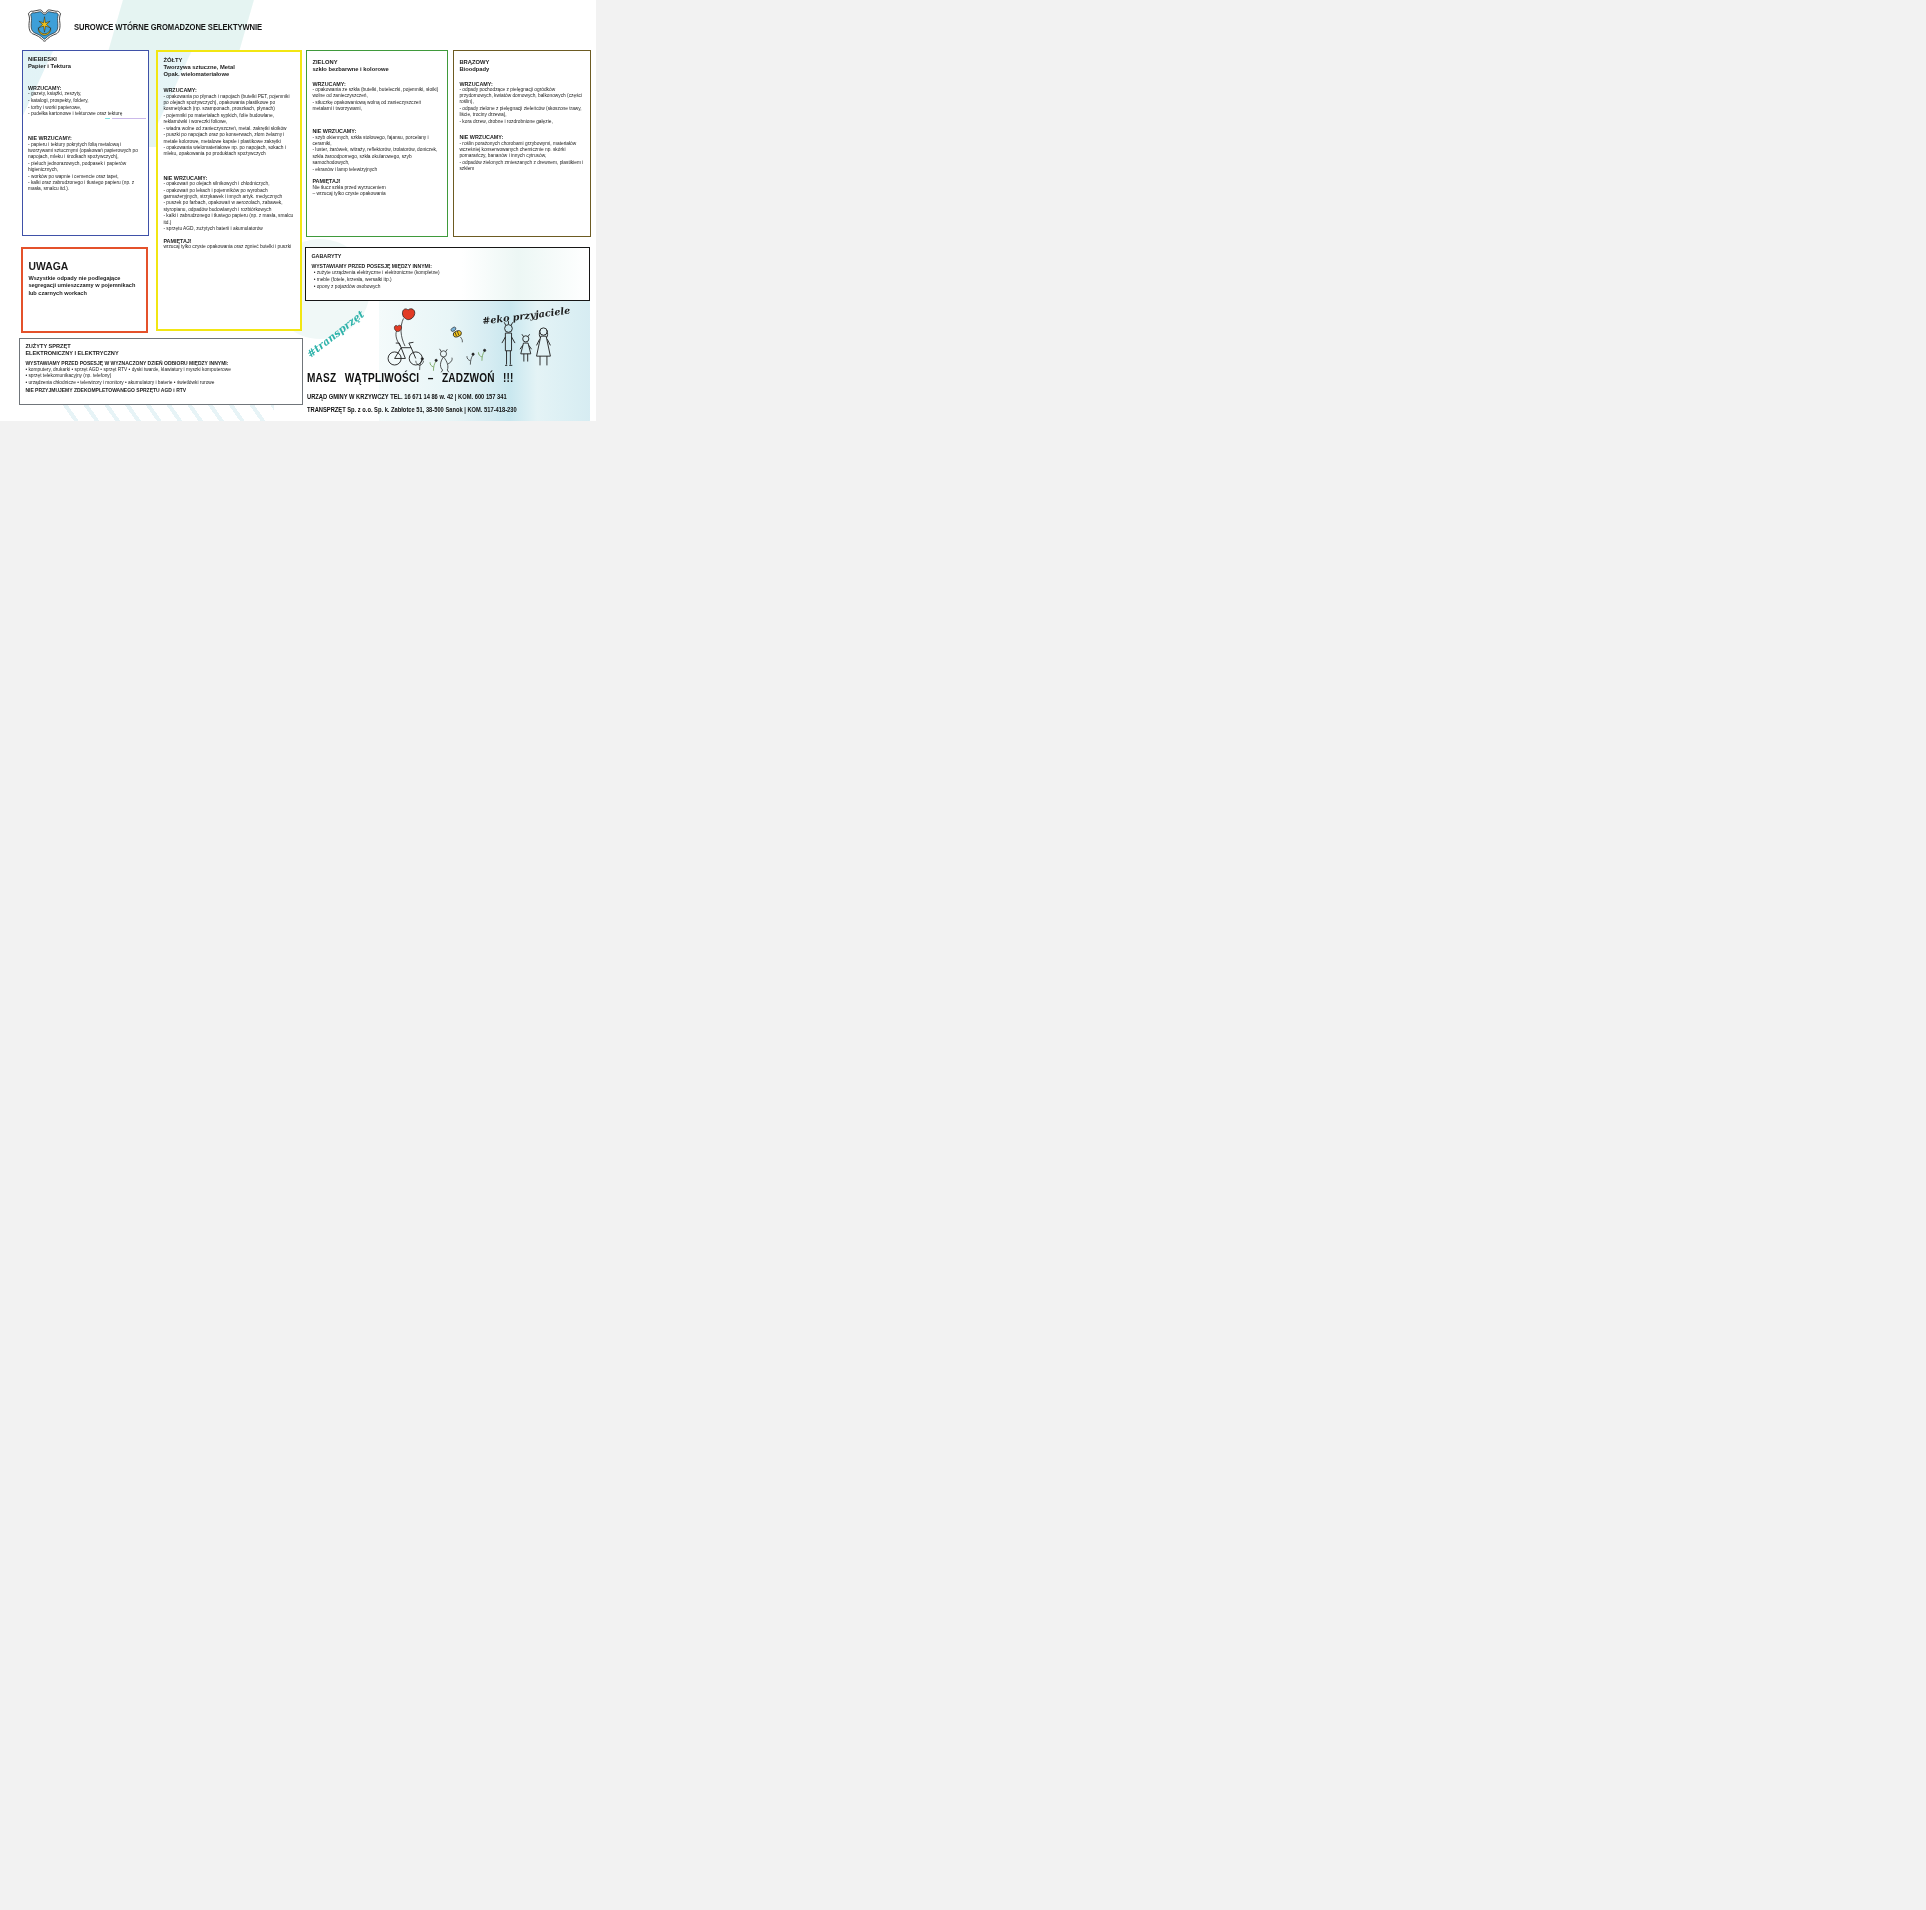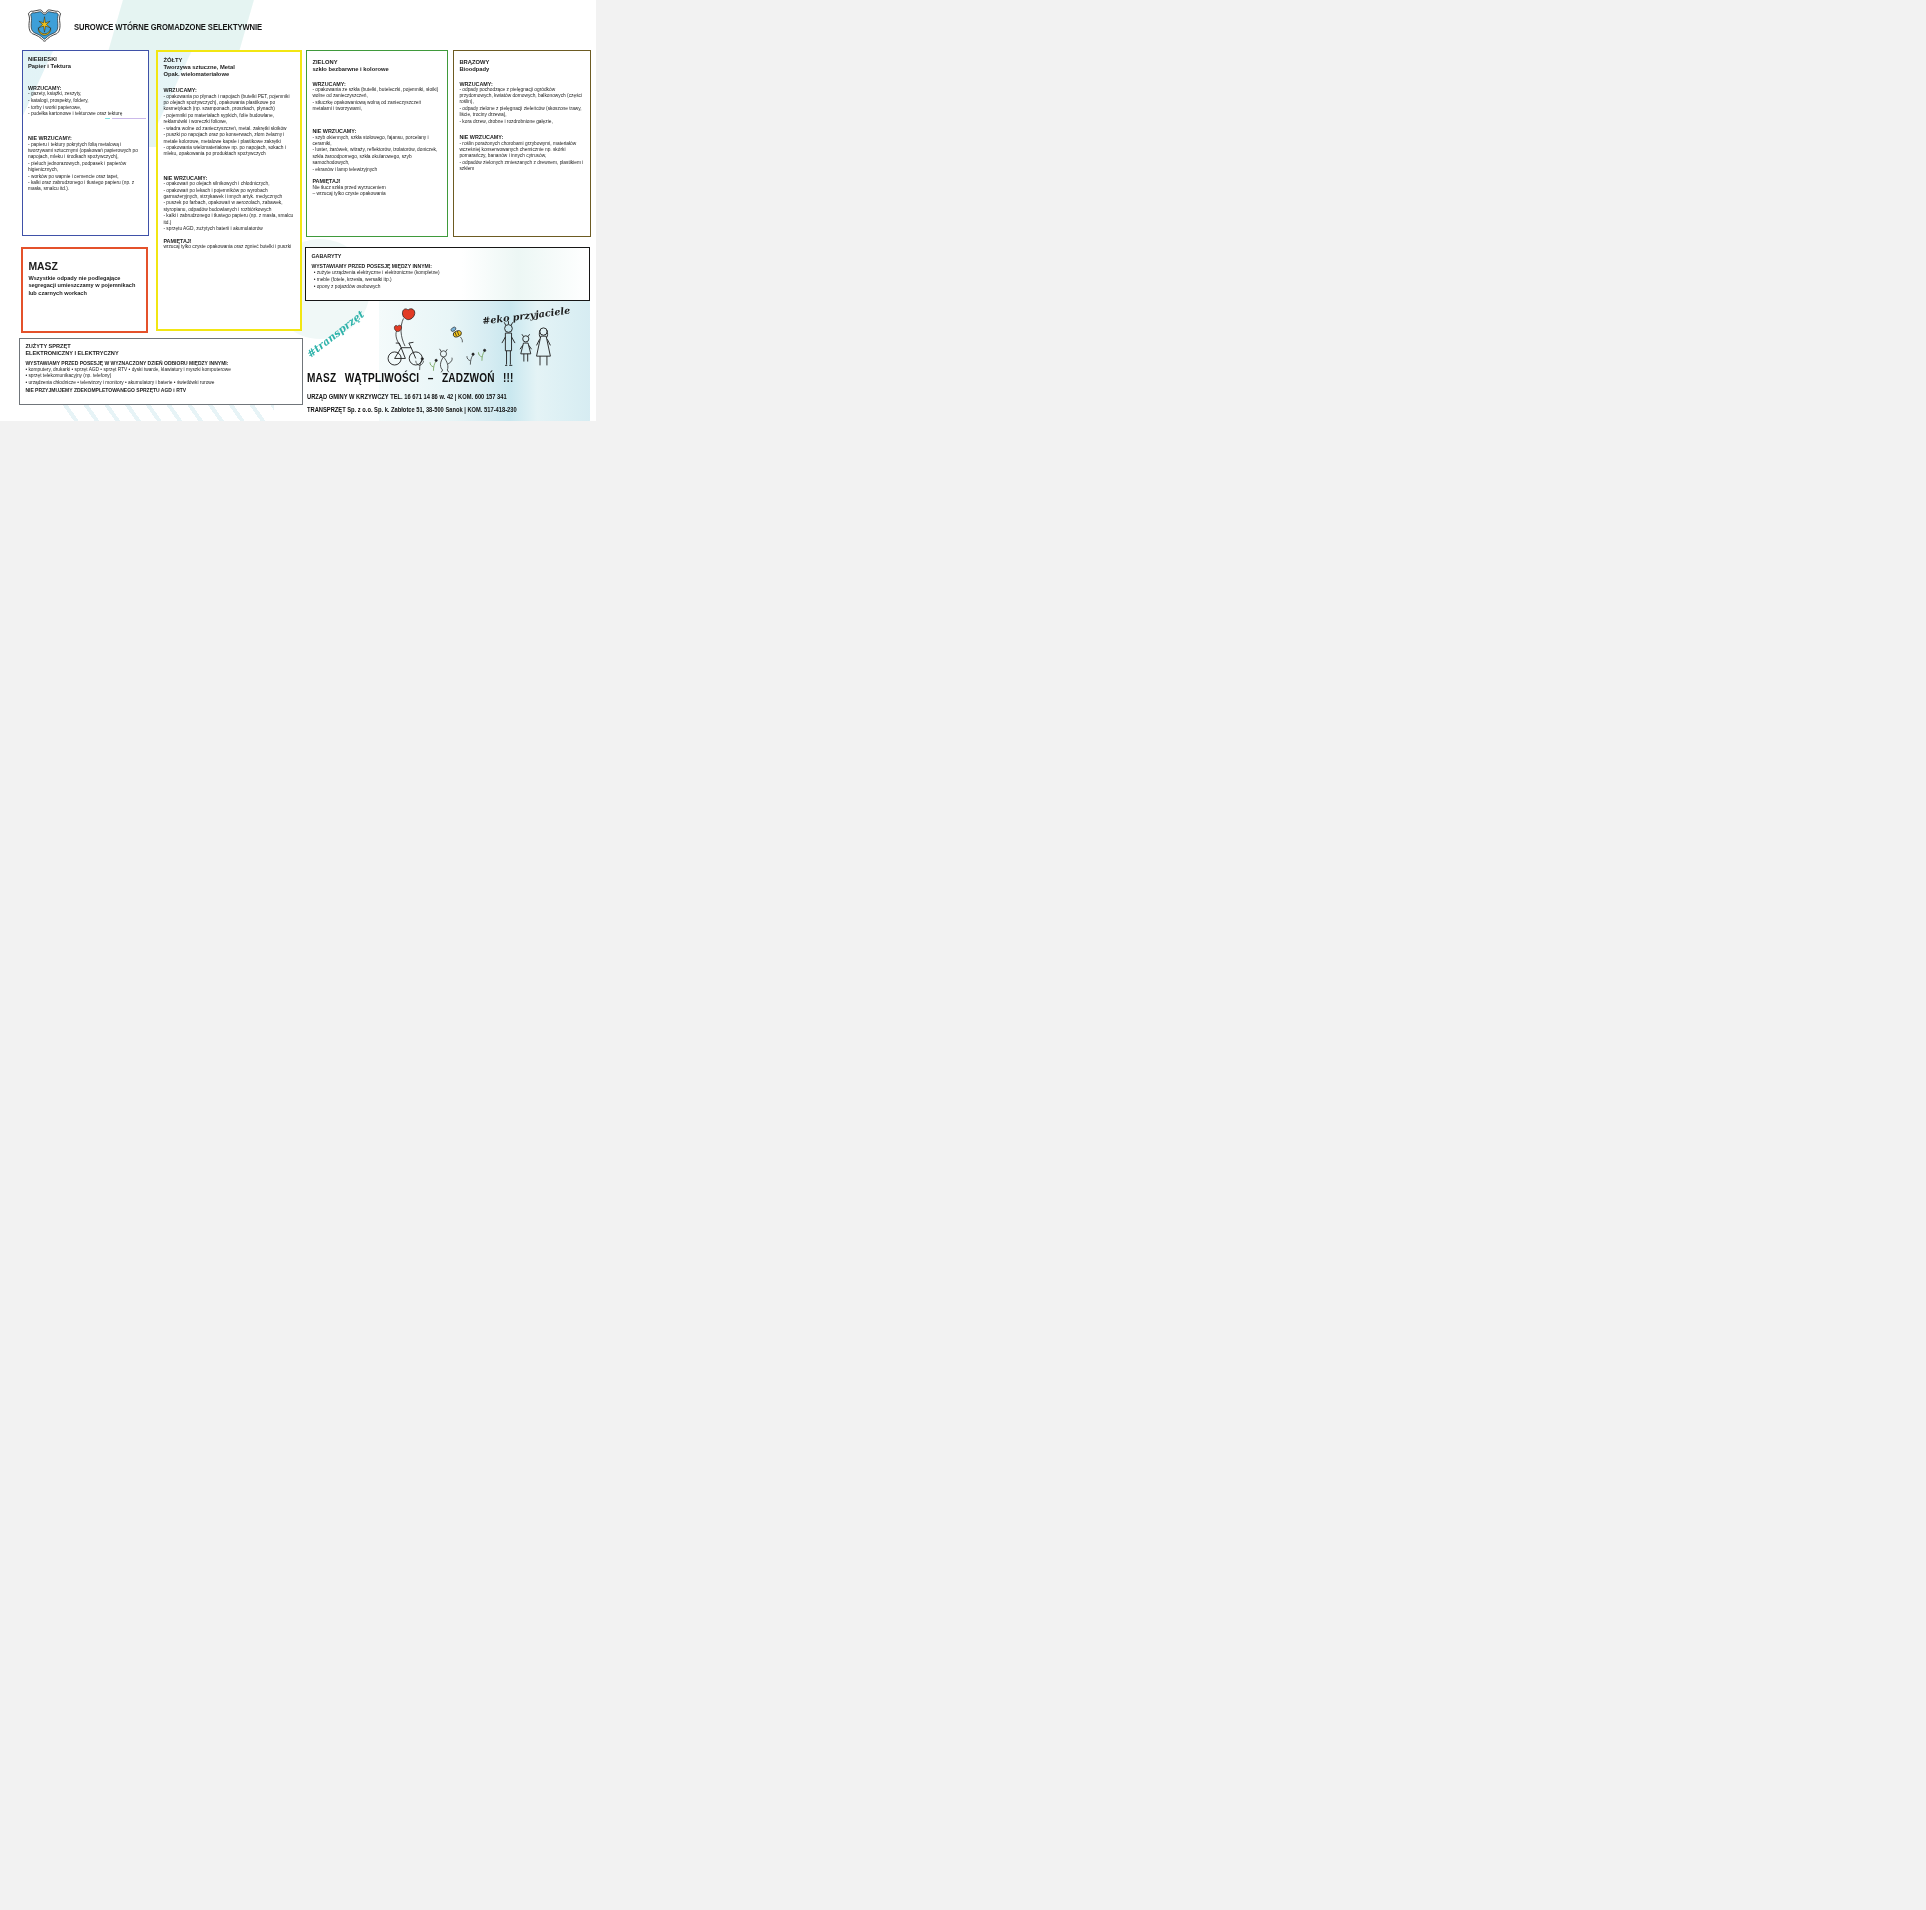--- a/index.html
+++ b/index.html
@@ -112,21 +112,21 @@
         <div class="item">- kora drzew, drobne i rozdrobnione gałęzie,</div>
       </div>
     <div class="sec-label" style="margin-top:9.2px;">NIE WRZUCAMY:</div>
     <div>
         <div class="item">- roślin porażonych chorobami grzybowymi, materiałów wcześniej konserwowanych chemicznie np. skórki pomarańczy, bananów i innych cytrusów,</div>
         <div class="item">- odpadów zielonych zmieszanych z drewnem, plastikiem i szkłem</div>
       </div>
   </div>
 
   <div class="box" style="left: 21px; top: 247px; width: 127px; height: 86px; border-width: 2.3px; border-color: rgb(228, 81, 43);">
-    <div style="font-size:10.4px;font-weight:800;margin-top:7px;">MASZ</div>
+    <div style="font-size:10.4px;font-weight:800;margin-top:7px;">UWAGA</div>
     <div style="font-size:5.6px;font-weight:700;line-height:1.38;margin-top:3.1px;">Wszystkie odpady nie podlegające segregacji umieszczamy w pojemnikach lub czarnych workach</div>
   </div>
 
   <div class="box" style="left: 305px; top: 247px; width: 285px; height: 54px; border-width: 1.5px; background: linear-gradient(90deg, rgb(255, 255, 255) 0px, rgb(255, 255, 255) 55%, rgba(232, 245, 242, 0.8) 75%, rgba(255, 255, 255, 0.2) 100%), rgb(255, 255, 255); border-color: rgb(22, 22, 22);">
     <div style="font-size:5.4px;font-weight:800;">GABARYTY</div>
     <div style="font-size:5.1px;font-weight:800;margin-top:4.6px;">WYSTAWIAMY PRZED POSESJĘ MIĘDZY INNYMI:</div>
     <div style="margin-top:1.2px;padding-left:2.3px;">
         <div class="item bullet-item">zużyte urządzenia elektryczne i elektroniczne (kompletne)</div>
         <div class="item bullet-item">meble (fotele, krzesła, wersalki itp.)</div>
         <div class="item bullet-item">opony z pojazdów osobowych</div>

